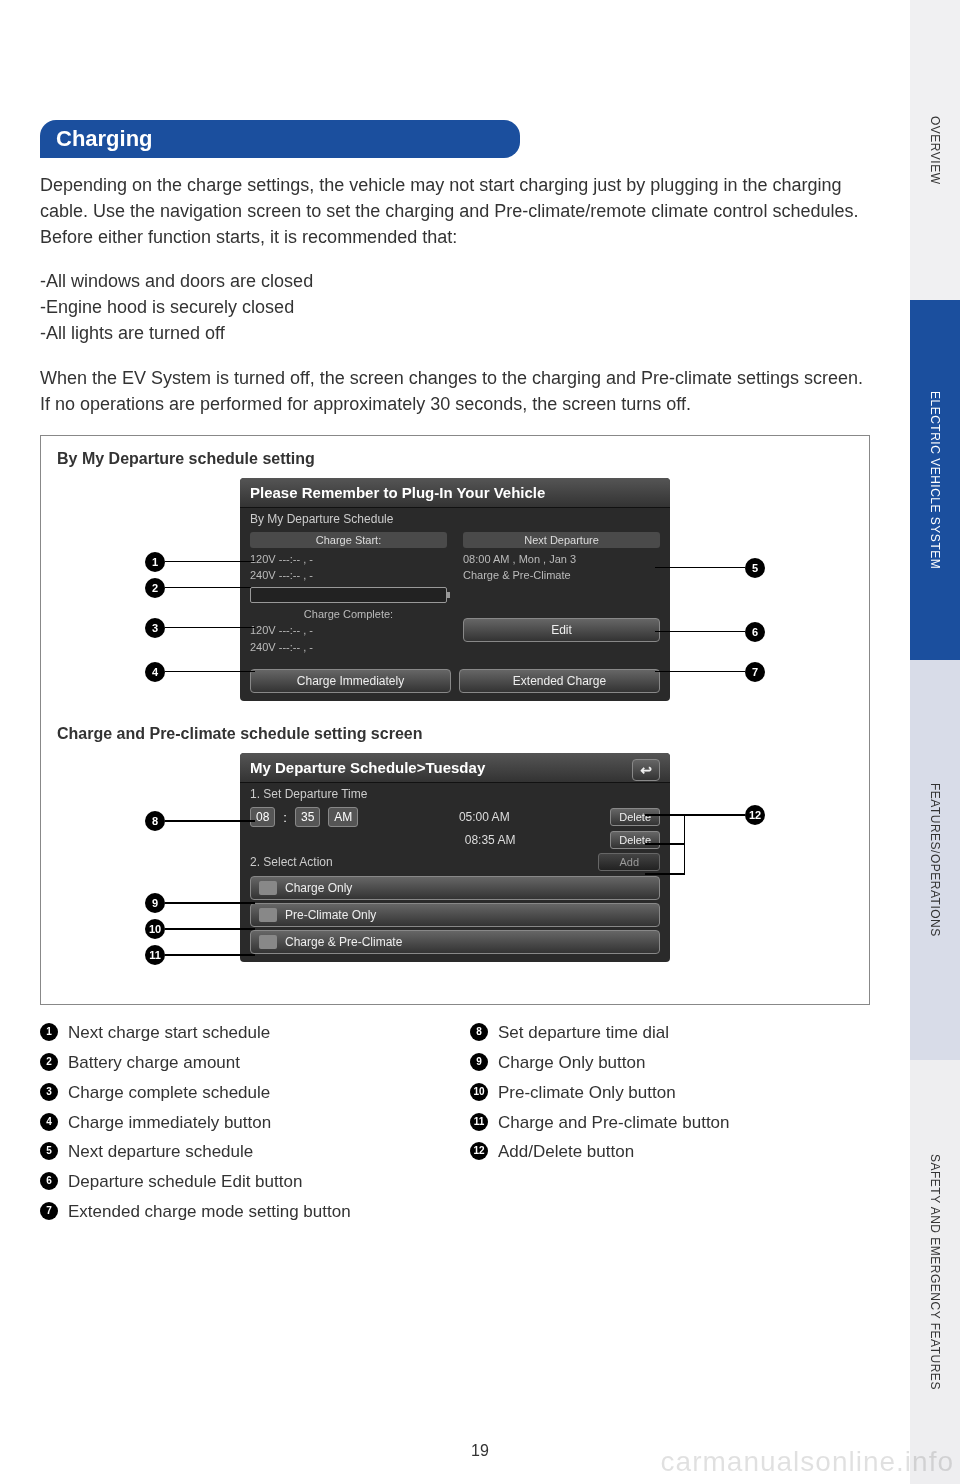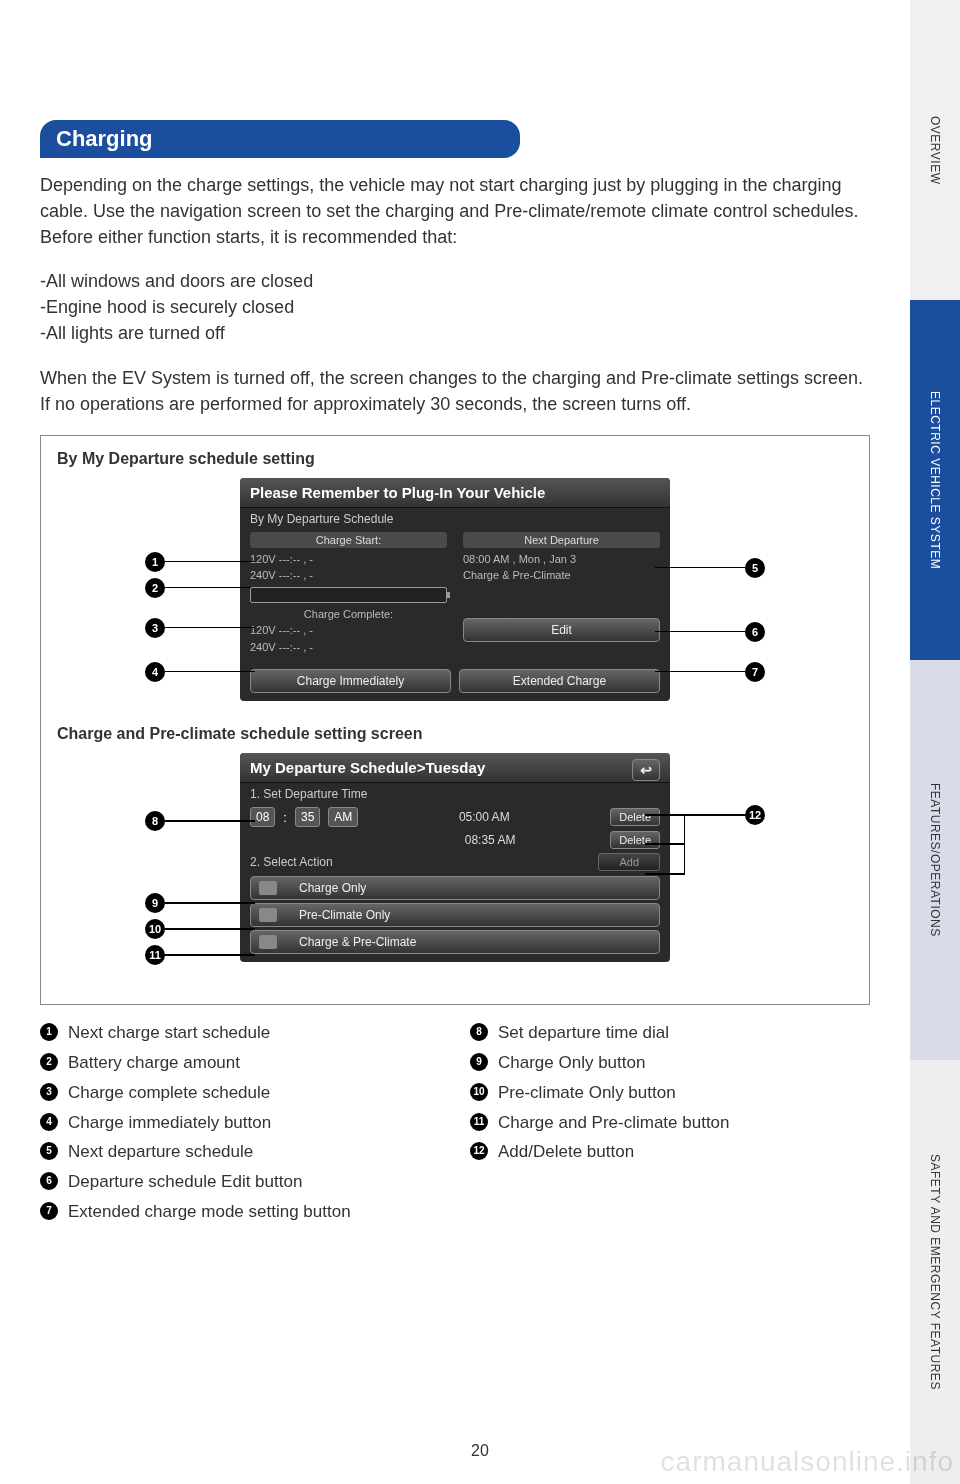--- a/index.html
+++ b/index.html
@@ -151,21 +151,21 @@
     padding: 4px 10px 8px 10px;
   }
   .screen-btn-row .screen-btn { flex:1; }
 
   
   .dep-row { display:flex; align-items:center; gap:8px; padding:2px 10px; }
   .time-box { background:#555; border:1px solid #888; border-radius:3px; padding:2px 5px; font-size:12px; color:#fff; }
   .del-btn { background:linear-gradient(#666,#333); border:1px solid #888; border-radius:3px; padding:2px 8px; font-size:11px; color:#eee; margin-left:auto;text-align:right; }
   .add-btn { background:linear-gradient(#444,#222); border:1px solid #666; border-radius:3px; padding:2px 20px; font-size:11px; color:#999; margin-left:auto; }
   .action-btn {
-    display:flex; align-items:center; gap:22px;
+    display:flex; align-items:center; gap:8px;
     background: linear-gradient(#666,#333);
     border: 1px solid #888;
     border-radius: 4px;
     padding: 4px 8px;
     margin: 3px 10px;
     font-size: 12px;
     color: #eee;
   }
   .action-icon { width:18px; height:14px; background:#888; border-radius:2px; }
   .back-icon { background:linear-gradient(#666,#333); border:1px solid #888; border-radius:4px; width:28px; height:22px; display:inline-flex; align-items:center; justify-content:center; color:#eee; font-size:14px; float:right; }
@@ -418,14 +418,14 @@
           <span>Charge and Pre-climate button</span>
         </div>
       <div class="legend-row">
           <span class="legend-num">12</span>
           <span>Add/Delete button</span>
         </div>
     </div>
   </div>
 </div>
 
-<div class="page-num">20</div>
+<div class="page-num">19</div>
 <div class="watermark">carmanualsonline.info</div>
 
 </body></html>

